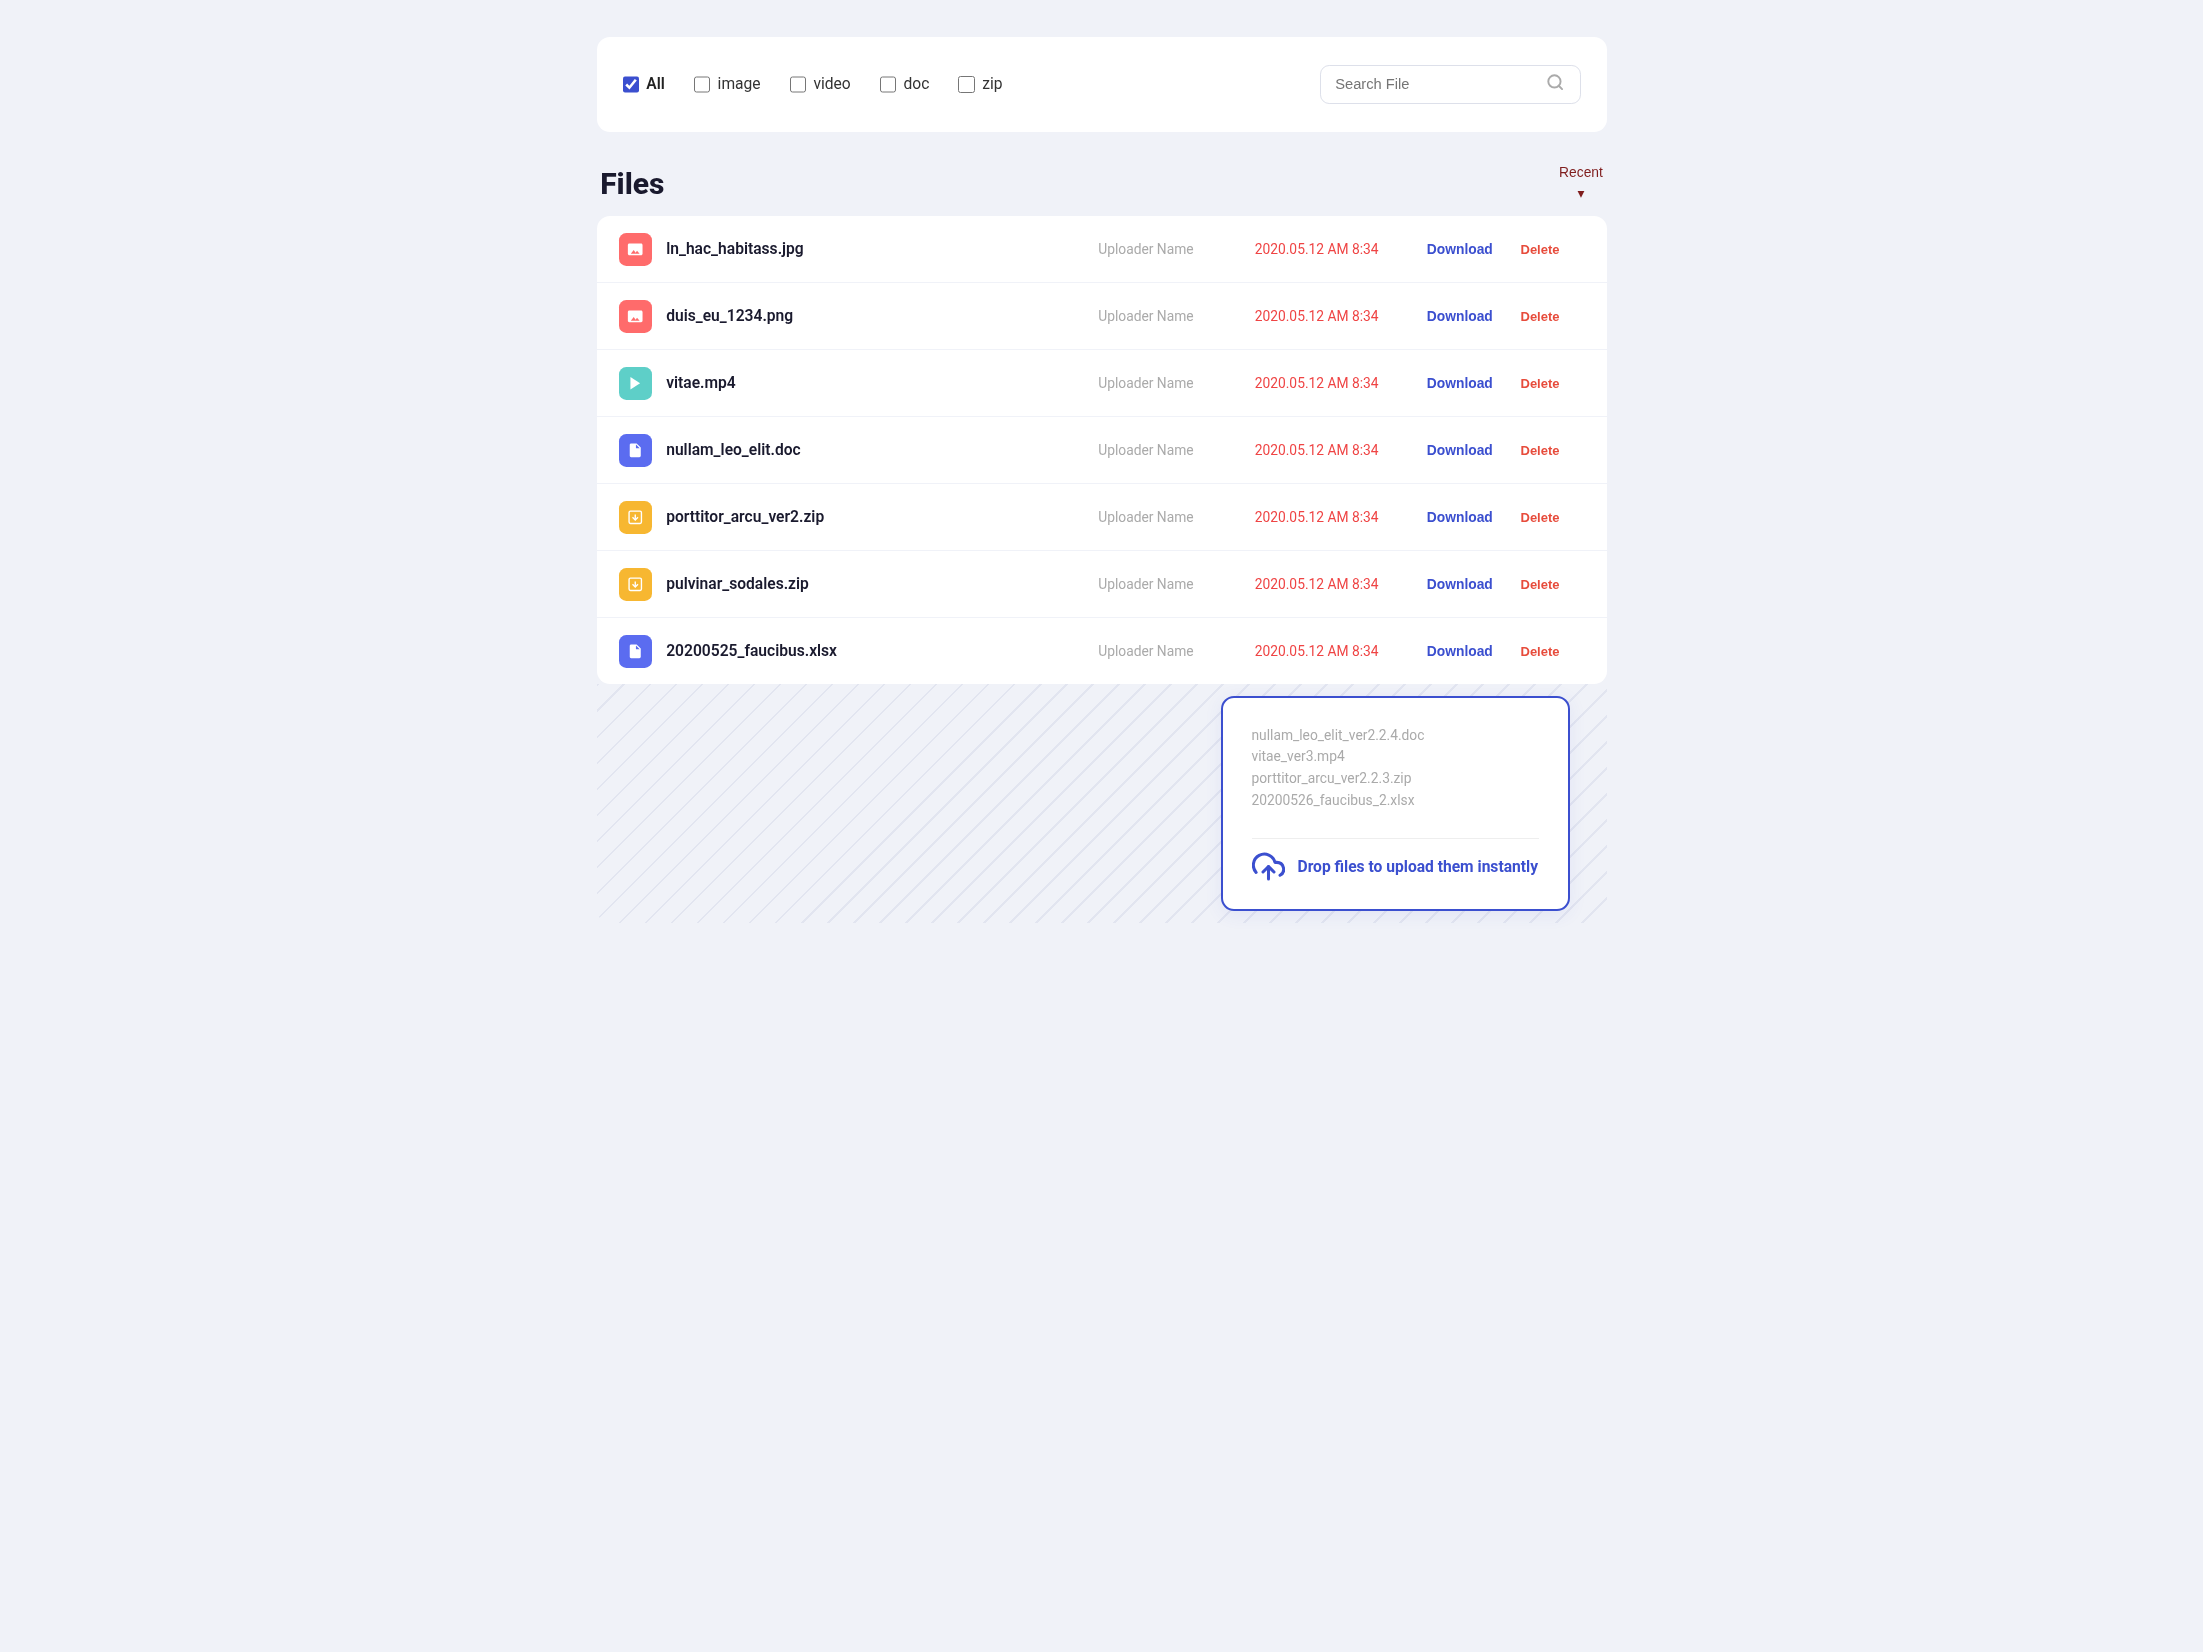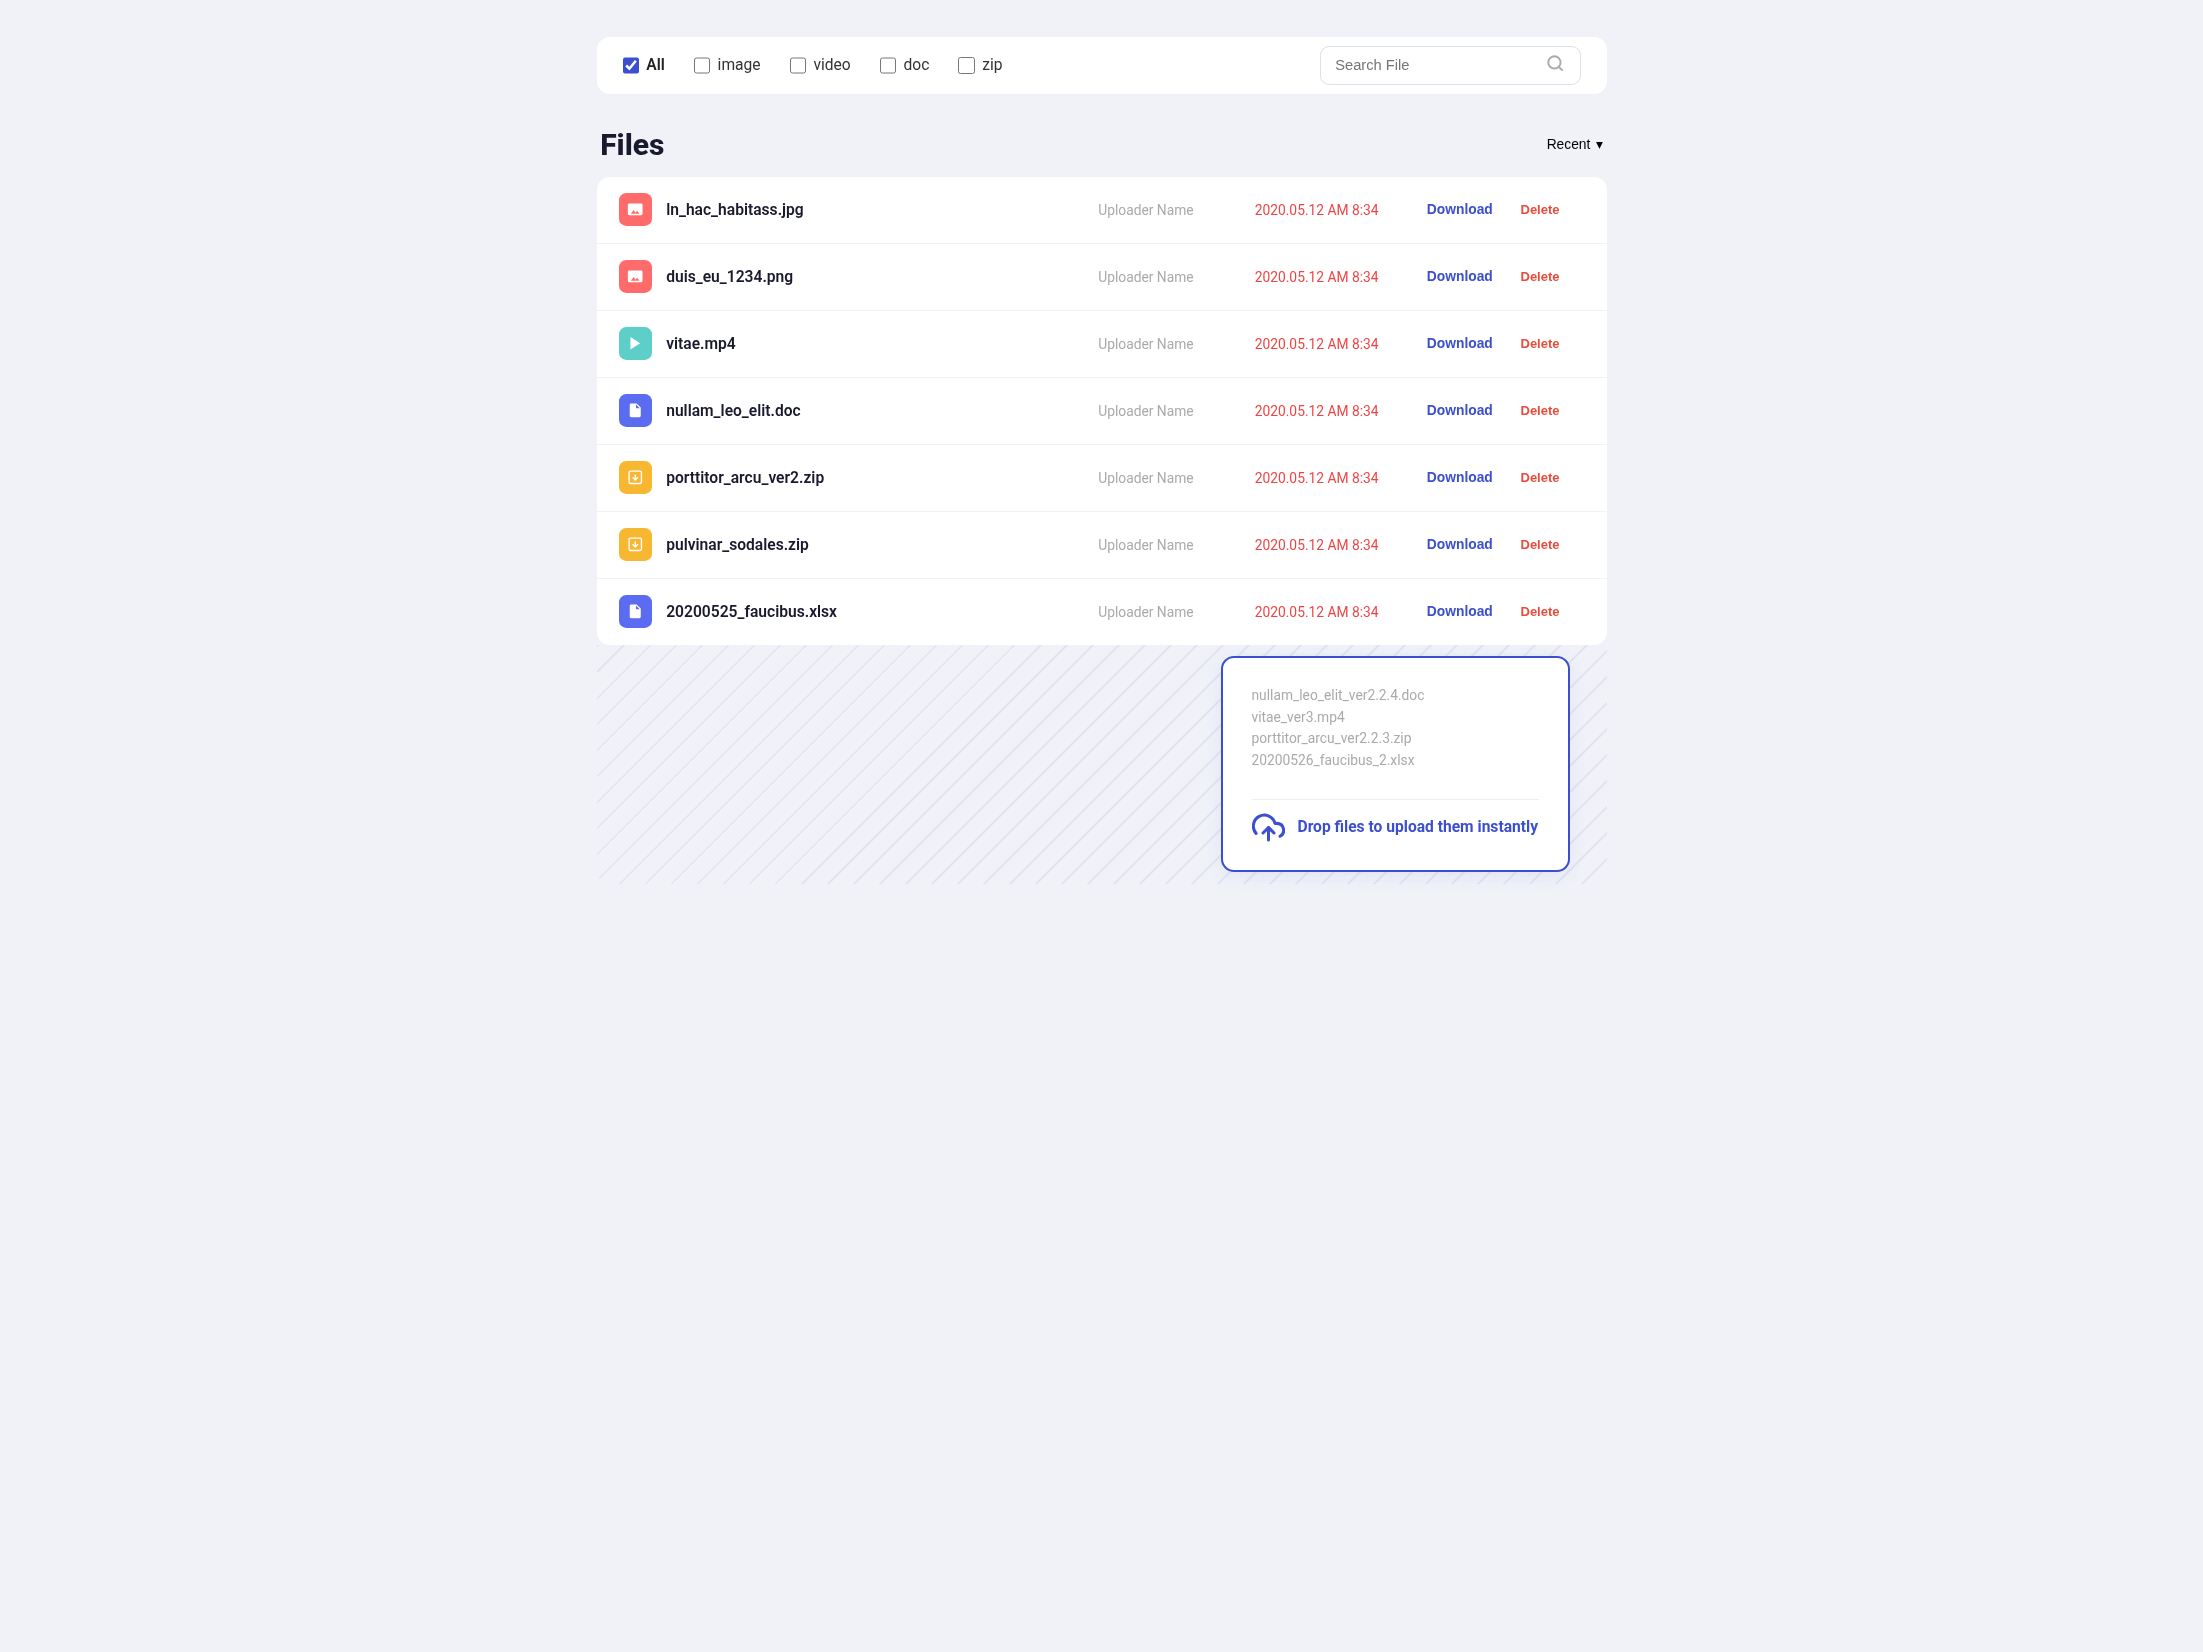--- a/index.html
+++ b/index.html
@@ -19,21 +19,21 @@
       width: 1010px;
       max-width: 100%;
     }
 
     
     .filter-bar {
       background: #fff;
       border-radius: 13px;
       display: flex;
       align-items: center;
-      padding: 9px 26px;
+      padding: 28px 26px;
       margin-bottom: 33px;
       gap: 29px;
       justify-content: space-between;
     }
 
     .filter-item {
       display: flex;
       align-items: center;
       gap: 7.3px;
       cursor: pointer;
@@ -97,24 +97,25 @@
       font-size: 30px;
       font-weight: 800;
       color: #1a1a2e;
     }
 
     .sort-btn {
       display: flex;
       align-items: center;
       gap: 5.5px;
       font-size: 13.8px;
-      color: #000000;
+      color: #7f1d1d;
       background: none;
       border: none;
       cursor: pointer;
+      flex-direction: column;
     }
 
     
     .files-list {
       background: #fff;
       border-radius: 13px;
       overflow: hidden;
     }
 
     .file-row {

